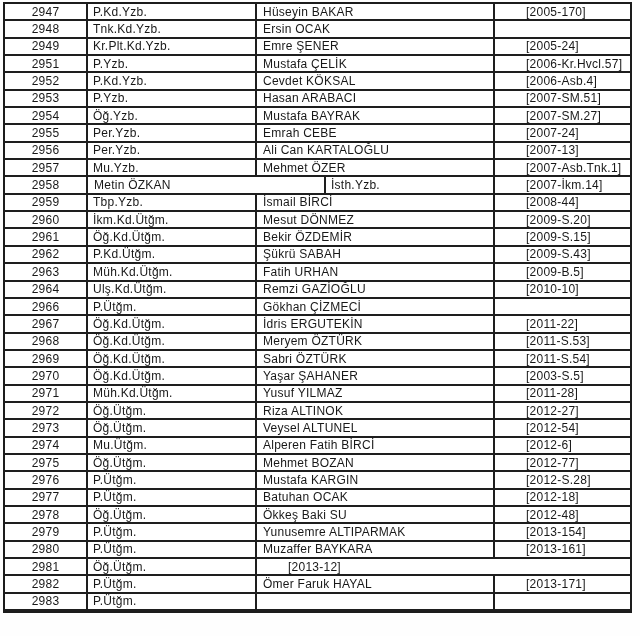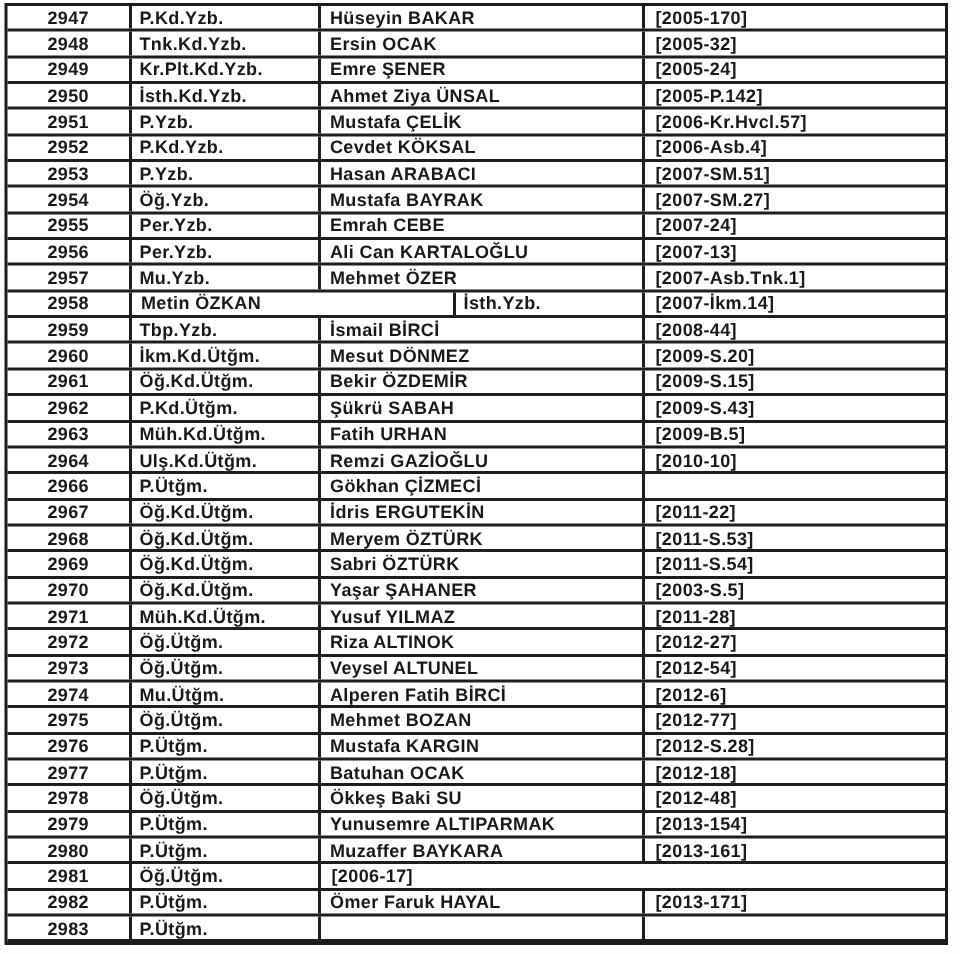--- a/index.html
+++ b/index.html
@@ -26,85 +26,78 @@
     width: 629px;
     border: 2px solid #1c1c1c;
     box-sizing: border-box;
     background: #ffffff;
   }
   .row {
     display: flex;
     height: 17.35px;
     box-sizing: border-box;
     border-bottom: 2px solid #1e1e1e;
-    font-weight: bold;
   }
   .cell {
     box-sizing: border-box;
     display: flex;
     align-items: center;
     font-size: 12px;
     letter-spacing: 0.25px;
     color: #181818;
     white-space: nowrap;
     overflow: hidden;
   }
   .c-no {
     width: 83px;
     justify-content: center;
     border-right: 2px solid #1e1e1e;
   }
   .c-rank {
-    width: 126px;
+    width: 169px;
     padding-left: 5px;
     border-right: 2px solid #1e1e1e;
   }
   .c-name {
-    width: 216px;
+    width: 238px;
     padding-left: 6px;
     border-right: 2px solid #1e1e1e;
   }
   .c-code {
     flex: 1;
     padding-left: 7px;
+    margin-left: 24px;
   }
 </style>
 </head>
 <body>
 
 <div class="scan-page">
   <div class="personnel-table">
 
       <div class="row">
         <div class="cell c-no">2947</div>
         <div class="cell c-rank">P.Kd.Yzb.</div>
         <div class="cell c-name">Hüseyin BAKAR</div>
         <div class="cell c-code">[2005-170]</div>
       </div>
 
       <div class="row">
         <div class="cell c-no">2948</div>
         <div class="cell c-rank">Tnk.Kd.Yzb.</div>
         <div class="cell c-name">Ersin OCAK</div>
-        <div class="cell c-code">[2005-32]</div>
       </div>
 
       <div class="row">
         <div class="cell c-no">2949</div>
         <div class="cell c-rank">Kr.Plt.Kd.Yzb.</div>
         <div class="cell c-name">Emre ŞENER</div>
         <div class="cell c-code">[2005-24]</div>
       </div>
 
-      <div class="row">
-        <div class="cell c-no">2950</div>
-        <div class="cell c-rank">İsth.Kd.Yzb.</div>
-        <div class="cell c-name">Ahmet Ziya ÜNSAL</div>
-        <div class="cell c-code">[2005-P.142]</div>
-      </div>
 
       <div class="row">
         <div class="cell c-no">2951</div>
         <div class="cell c-rank">P.Yzb.</div>
         <div class="cell c-name">Mustafa ÇELİK</div>
         <div class="cell c-code">[2006-Kr.Hvcl.57]</div>
       </div>
 
       <div class="row">
         <div class="cell c-no">2952</div>
@@ -298,21 +291,21 @@
       <div class="row">
         <div class="cell c-no">2980</div>
         <div class="cell c-rank">P.Ütğm.</div>
         <div class="cell c-name">Muzaffer BAYKARA</div>
         <div class="cell c-code">[2013-161]</div>
       </div>
 
       <div class="row">
         <div class="cell c-no">2981</div>
         <div class="cell c-rank">Öğ.Ütğm.</div>
-        <div class="cell c-code">[2006-17]</div>
+        <div class="cell c-code">[2013-12]</div>
       </div>
 
       <div class="row">
         <div class="cell c-no">2982</div>
         <div class="cell c-rank">P.Ütğm.</div>
         <div class="cell c-name">Ömer Faruk HAYAL</div>
         <div class="cell c-code">[2013-171]</div>
       </div>
 
       <div class="row">

